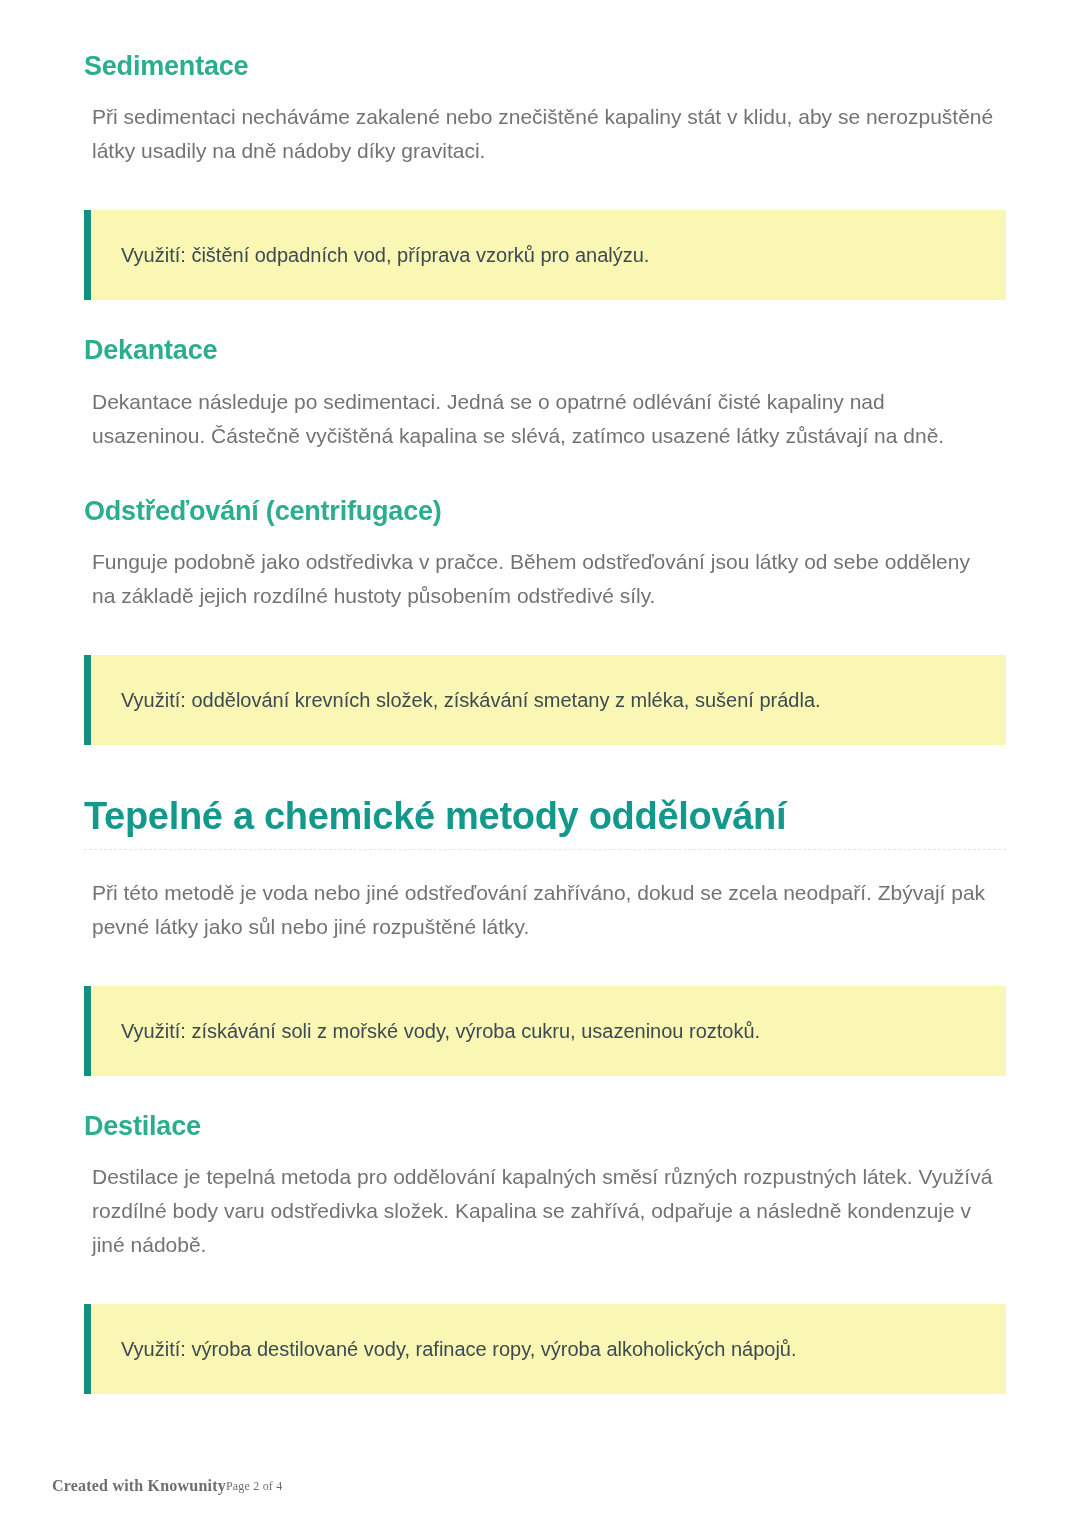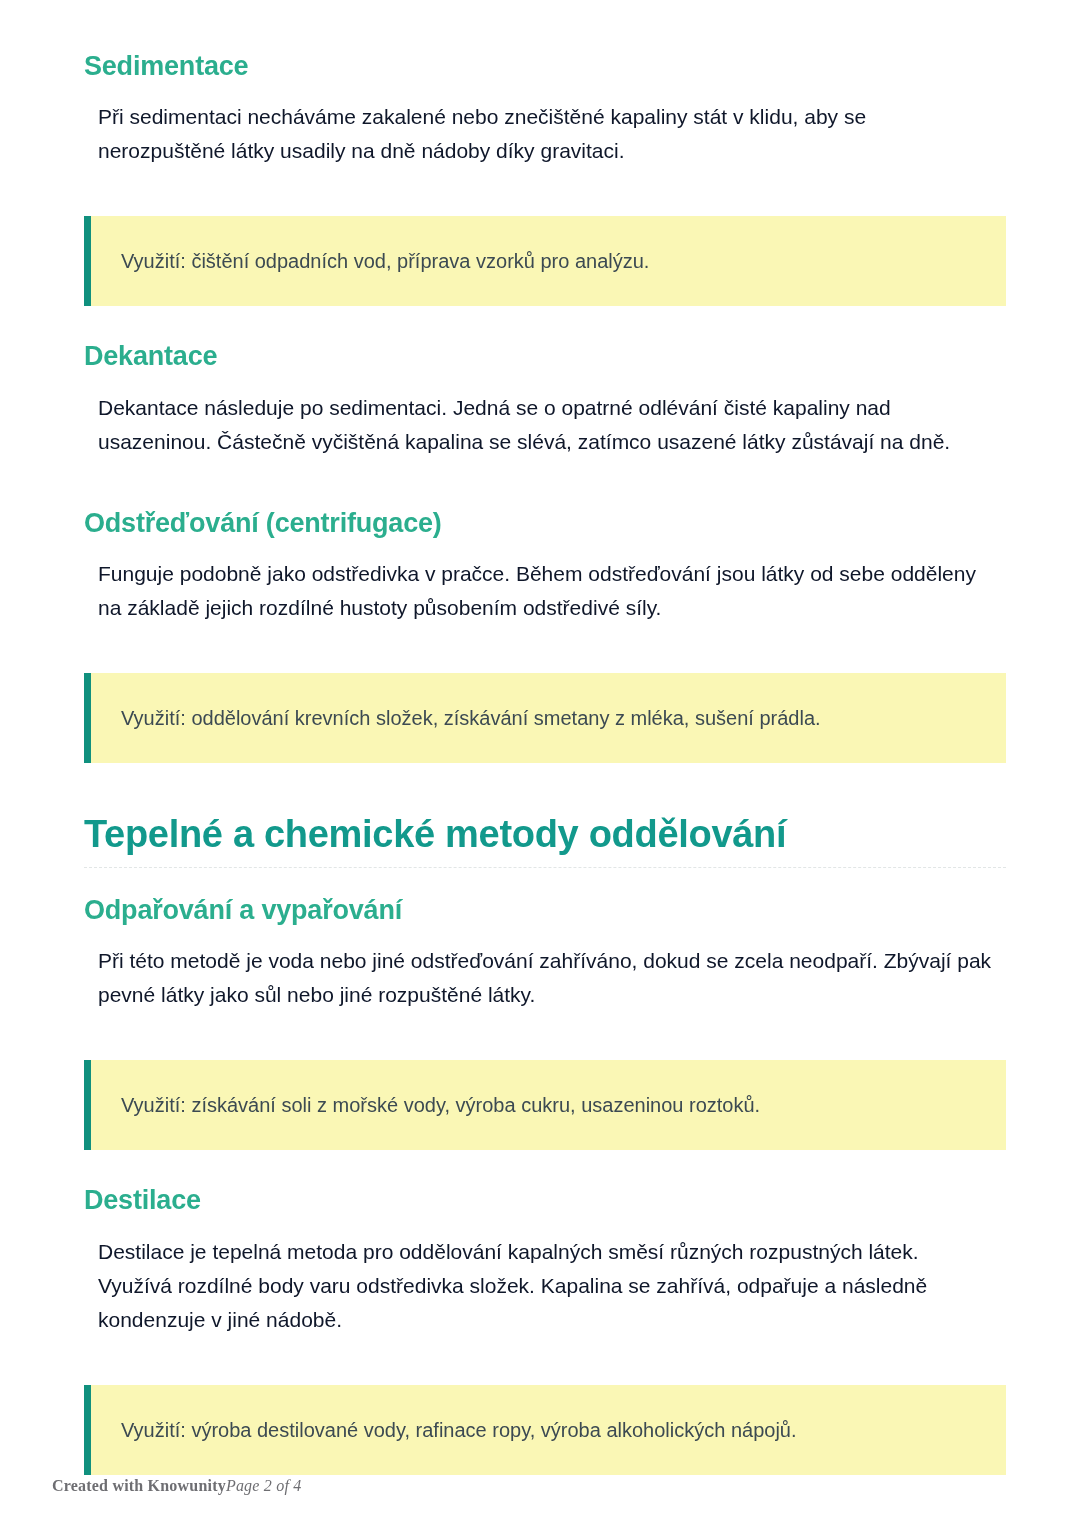--- a/index.html
+++ b/index.html
@@ -57,22 +57,22 @@
     font-weight: bold;
     color: #2BAE8E;
     margin: 0 0 18px 0;
     letter-spacing: -0.2px;
   }
 
   
   p.body-text {
     font-size: 21px;
     line-height: 1.62;
-    color: #0f172a;
-    margin: 14px;
+    color: #737373;
+    margin: 8px;
     font-weight: 400;
   }
 
   
   .callout {
     background: #FAF7B5;
     border-left: 7px solid #10907E;
     box-sizing: border-box;
     padding: 30px 10px 30px 30px;
     margin: 0;
@@ -104,25 +104,24 @@
   }
   .footer-left {
     font-family: "Liberation Serif", serif;
     font-size: 16px;
     font-weight: bold;
     color: #6E6E72;
     letter-spacing: 0.2px;
   }
   .footer-right {
     font-family: "Liberation Serif", serif;
-    font-size: 16px;
+    font-size: 12px;
     font-weight: normal;
     color: #6E6E72;
     letter-spacing: 0.2px;
-    font-style: italic;
   }
 </style>
 </head>
 <body>
 
 <div class="page">
 
   <div class="content">
 
     <div class="sp-50"></div>
@@ -155,21 +154,20 @@
     </div>
 
     <div class="sp-50"></div>
 
     <div class="block">
       <h1 class="section-title">Tepelné a chemické metody oddělování</h1>
       <hr class="title-divider">
     </div>
 
     <div class="block">
-      <h2 class="topic-title">Odpařování a vypařování</h2>
       <p class="body-text">Při této metodě je voda nebo jiné odstřeďování zahříváno, dokud se zcela neodpaří. Zbývají pak pevné látky jako sůl nebo jiné rozpuštěné látky.</p>
       <div class="sp-34"></div>
       <div class="callout">
         <p class="callout-text">Využití: získávání soli z mořské vody, výroba cukru, usazeninou roztoků.</p>
       </div>
     </div>
 
     <div class="sp-34"></div>
 
     <div class="block">

